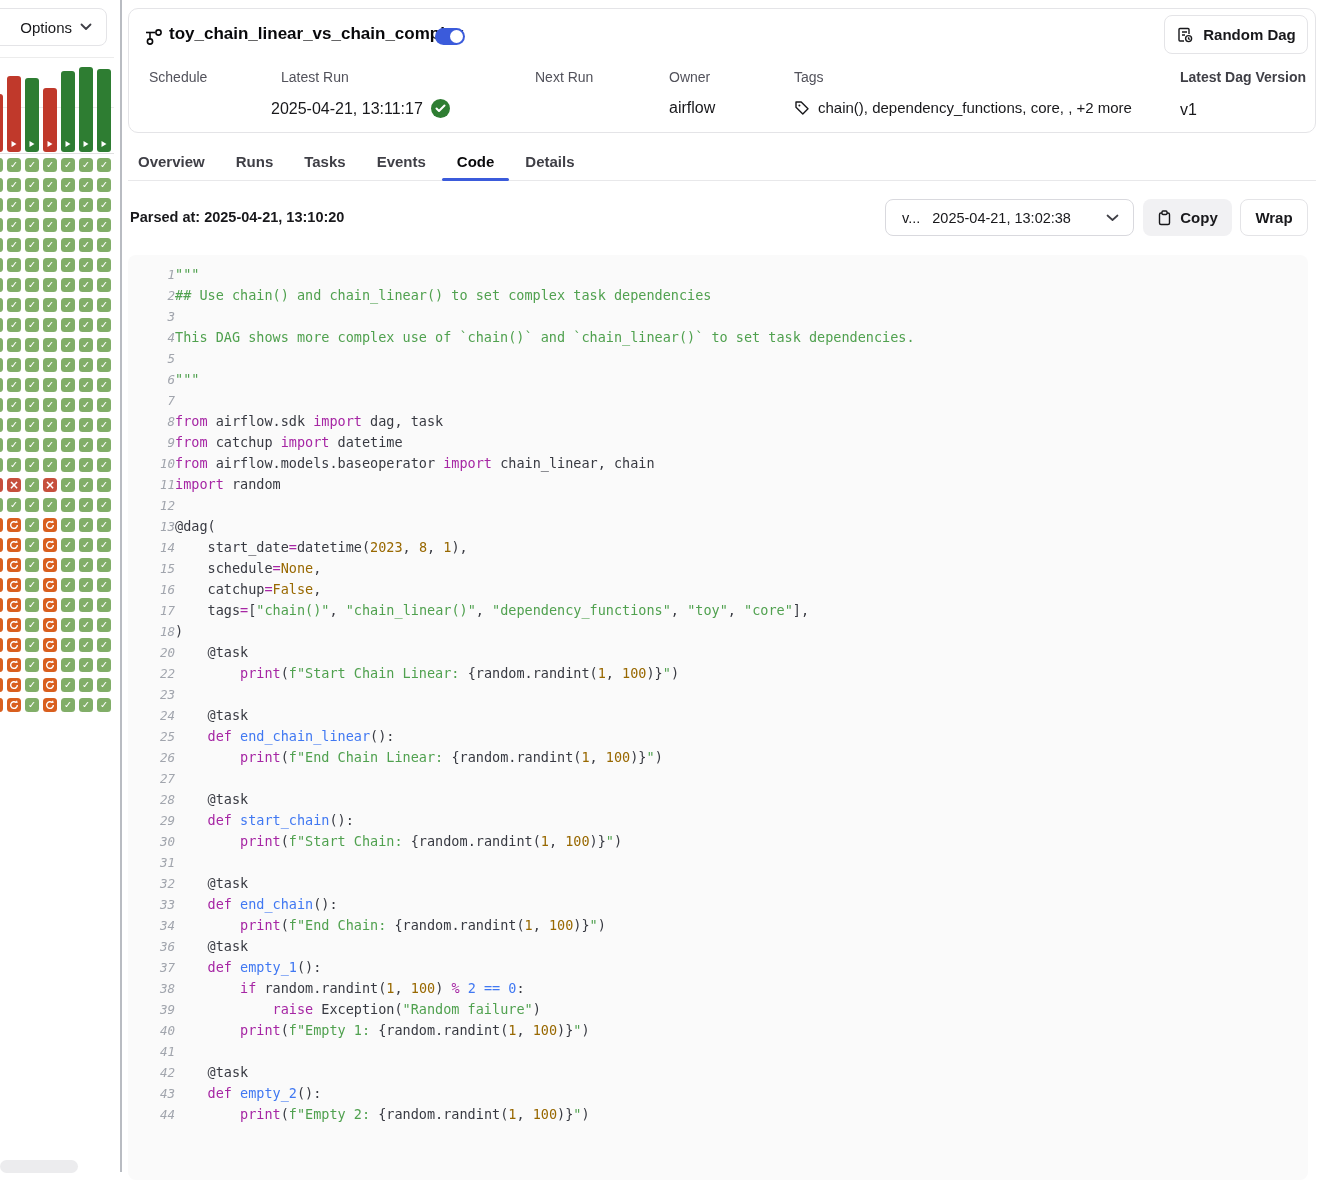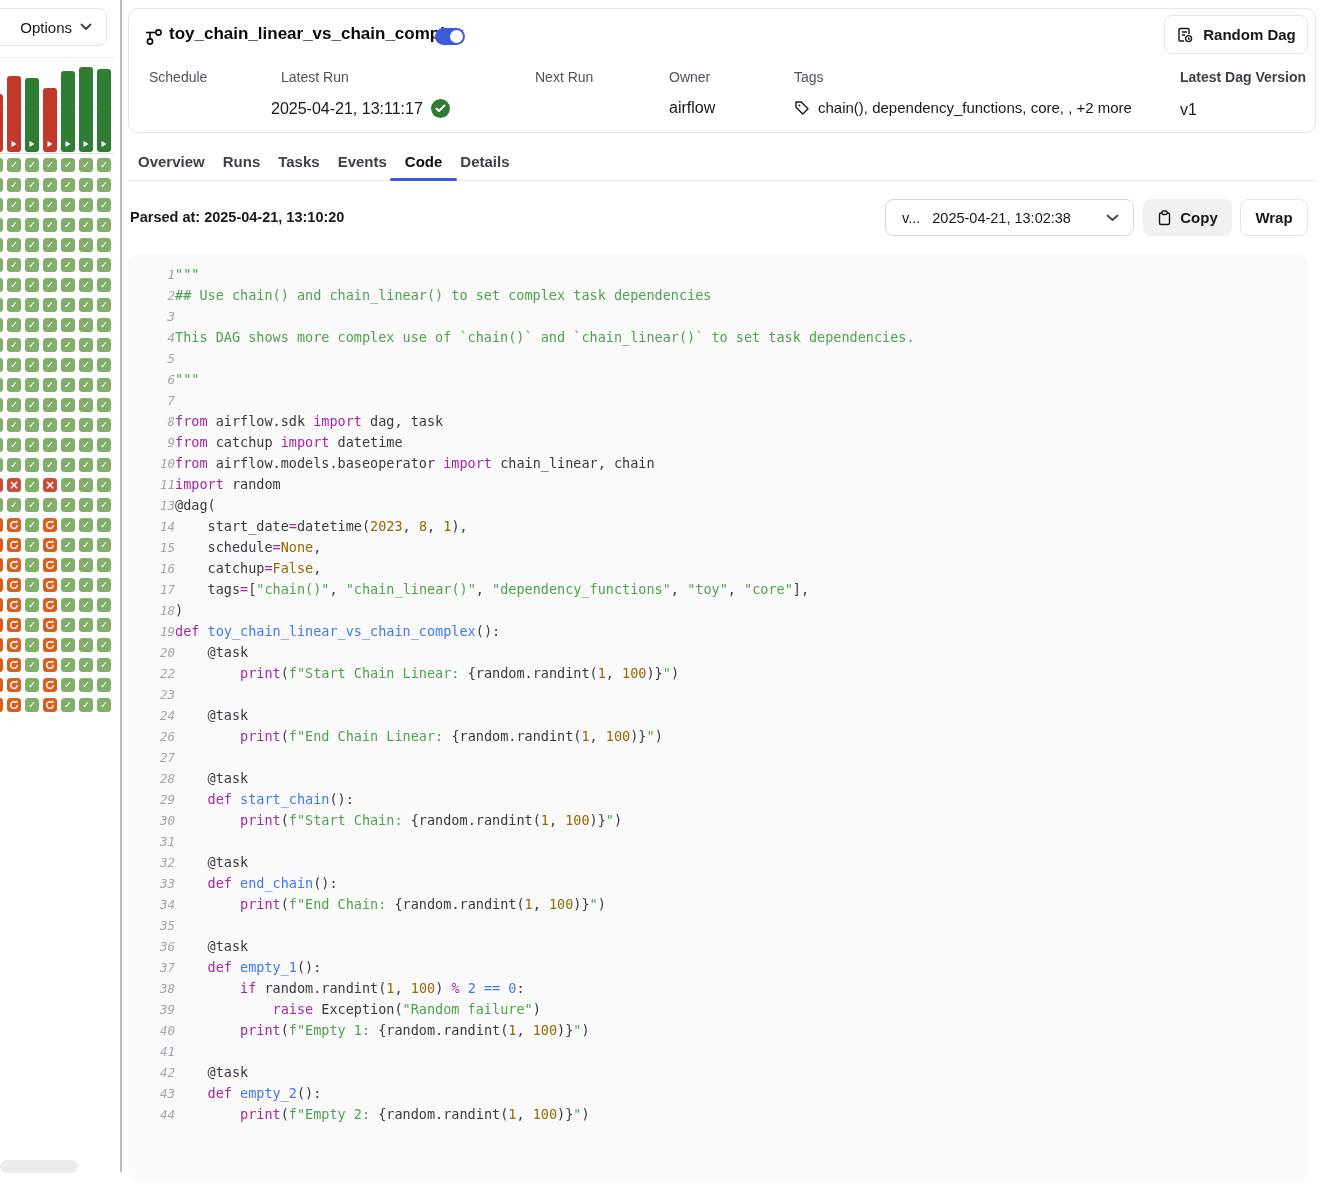--- a/index.html
+++ b/index.html
@@ -46,21 +46,21 @@
   .meta-value { position:absolute; top:90px; font-size:16px; color:#18181b; display:flex; align-items:center; gap:8px; }
   .badge-circle { width:19px; height:19px; border-radius:50%; background:var(--badge-success);
                   display:flex; align-items:center; justify-content:center; }
   .tags-value { font-size:15px; }
   .ldv-box { position:absolute; right:9px; top:60px; }
   .ldv-box .lbl { font-size:14px; font-weight:600; color:#3f3f46; }
   .ldv-box .val { margin-top:16px; font-size:16px; color:#18181b; }
 
   
   .tabs { position:absolute; left:128px; top:146px; width:1188px; height:35px;
-          border-bottom:1px solid #e8e8ea; display:flex; gap:18px; padding-left:10px; }
+          border-bottom:1px solid #e8e8ea; display:flex; gap:31px; padding-left:10px; }
   .tab { position:relative; font-size:15px; font-weight:600; color:#3f3f46; padding-top:7px; cursor:pointer; }
   .tab.active { color:#09090b; font-weight:700; }
   .tab.active::after { content:""; position:absolute; left:-15px; right:-15px; bottom:-1px; height:3px;
                        border-radius:2px; background:var(--accent); }
 
   
   .parsed-at { position:absolute; left:130px; top:209px; font-size:14.5px; font-weight:700; color:#18181b; }
   .version-select { position:absolute; left:885px; top:199px; width:249px; height:37px; background:#fff;
                     border:1px solid #d9d9de; border-radius:8px; display:flex; align-items:center;
                     padding:0 14px 0 16px; font-size:14.5px; color:#18181b; cursor:pointer; }
@@ -897,20 +897,24 @@
       </div>
       <div class="code-line">
         <span class="ln">10</span>
         <span class="lc"><span class="tok-k">from</span><span class="tok-p"> airflow.models.baseoperator </span><span class="tok-k">import</span><span class="tok-p"> chain_linear, chain</span></span>
       </div>
       <div class="code-line">
         <span class="ln">11</span>
         <span class="lc"><span class="tok-k">import</span><span class="tok-p"> random</span></span>
       </div>
       <div class="code-line">
+        <span class="ln">12</span>
+        <span class="lc"></span>
+      </div>
+      <div class="code-line">
         <span class="ln">13</span>
         <span class="lc"><span class="tok-p">@dag(</span></span>
       </div>
       <div class="code-line">
         <span class="ln">14</span>
         <span class="lc"><span class="tok-p">    start_date</span><span class="tok-k">=</span><span class="tok-p">datetime(</span><span class="tok-n">2023</span><span class="tok-p">, </span><span class="tok-n">8</span><span class="tok-p">, </span><span class="tok-n">1</span><span class="tok-p">),</span></span>
       </div>
       <div class="code-line">
         <span class="ln">15</span>
         <span class="lc"><span class="tok-p">    schedule</span><span class="tok-k">=</span><span class="tok-n">None</span><span class="tok-p">,</span></span>
@@ -921,40 +925,40 @@
       </div>
       <div class="code-line">
         <span class="ln">17</span>
         <span class="lc"><span class="tok-p">    tags</span><span class="tok-k">=</span><span class="tok-p">[</span><span class="tok-s">"chain()"</span><span class="tok-p">, </span><span class="tok-s">"chain_linear()"</span><span class="tok-p">, </span><span class="tok-s">"dependency_functions"</span><span class="tok-p">, </span><span class="tok-s">"toy"</span><span class="tok-p">, </span><span class="tok-s">"core"</span><span class="tok-p">],</span></span>
       </div>
       <div class="code-line">
         <span class="ln">18</span>
         <span class="lc"><span class="tok-p">)</span></span>
       </div>
       <div class="code-line">
-        <span class="ln">19</span>
-        <span class="lc"><span class="tok-k">def</span><span class="tok-p"> </span><span class="tok-f">toy_chain_linear_vs_chain_complex</span><span class="tok-p">():</span></span>
-      </div>
-      <div class="code-line">
         <span class="ln">20</span>
         <span class="lc"><span class="tok-p">    @task</span></span>
       </div>
       <div class="code-line">
         <span class="ln">22</span>
         <span class="lc"><span class="tok-p">        </span><span class="tok-k">print</span><span class="tok-p">(</span><span class="tok-s">f"Start Chain Linear: </span><span class="tok-p">{random.randint(</span><span class="tok-n">1</span><span class="tok-p">, </span><span class="tok-n">100</span><span class="tok-p">)}</span><span class="tok-s">"</span><span class="tok-p">)</span></span>
       </div>
       <div class="code-line">
         <span class="ln">23</span>
         <span class="lc"></span>
       </div>
       <div class="code-line">
         <span class="ln">24</span>
         <span class="lc"><span class="tok-p">    @task</span></span>
       </div>
       <div class="code-line">
+        <span class="ln">25</span>
+        <span class="lc"><span class="tok-p">    </span><span class="tok-k">def</span><span class="tok-p"> </span><span class="tok-f">end_chain_linear</span><span class="tok-p">():</span></span>
+      </div>
+      <div class="code-line">
         <span class="ln">26</span>
         <span class="lc"><span class="tok-p">        </span><span class="tok-k">print</span><span class="tok-p">(</span><span class="tok-s">f"End Chain Linear: </span><span class="tok-p">{random.randint(</span><span class="tok-n">1</span><span class="tok-p">, </span><span class="tok-n">100</span><span class="tok-p">)}</span><span class="tok-s">"</span><span class="tok-p">)</span></span>
       </div>
       <div class="code-line">
         <span class="ln">27</span>
         <span class="lc"></span>
       </div>
       <div class="code-line">
         <span class="ln">28</span>
         <span class="lc"><span class="tok-p">    @task</span></span>
@@ -977,24 +981,20 @@
       </div>
       <div class="code-line">
         <span class="ln">33</span>
         <span class="lc"><span class="tok-p">    </span><span class="tok-k">def</span><span class="tok-p"> </span><span class="tok-f">end_chain</span><span class="tok-p">():</span></span>
       </div>
       <div class="code-line">
         <span class="ln">34</span>
         <span class="lc"><span class="tok-p">        </span><span class="tok-k">print</span><span class="tok-p">(</span><span class="tok-s">f"End Chain: </span><span class="tok-p">{random.randint(</span><span class="tok-n">1</span><span class="tok-p">, </span><span class="tok-n">100</span><span class="tok-p">)}</span><span class="tok-s">"</span><span class="tok-p">)</span></span>
       </div>
       <div class="code-line">
-        <span class="ln">35</span>
-        <span class="lc"></span>
-      </div>
-      <div class="code-line">
         <span class="ln">36</span>
         <span class="lc"><span class="tok-p">    @task</span></span>
       </div>
       <div class="code-line">
         <span class="ln">37</span>
         <span class="lc"><span class="tok-p">    </span><span class="tok-k">def</span><span class="tok-p"> </span><span class="tok-f">empty_1</span><span class="tok-p">():</span></span>
       </div>
       <div class="code-line">
         <span class="ln">38</span>
         <span class="lc"><span class="tok-p">        </span><span class="tok-k">if</span><span class="tok-p"> random.randint(</span><span class="tok-n">1</span><span class="tok-p">, </span><span class="tok-n">100</span><span class="tok-p">) </span><span class="tok-k">%</span><span class="tok-o"> 2 == 0</span><span class="tok-p">:</span></span>

